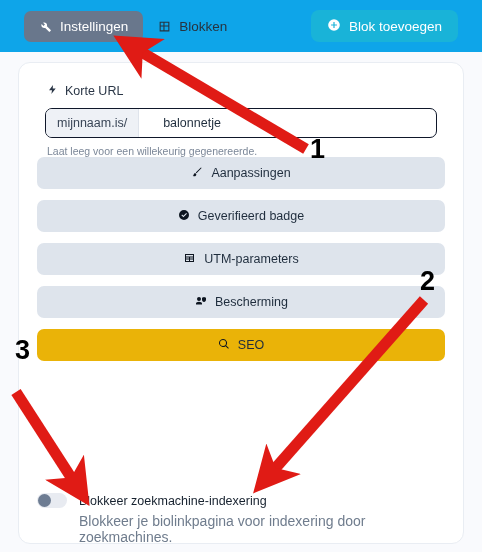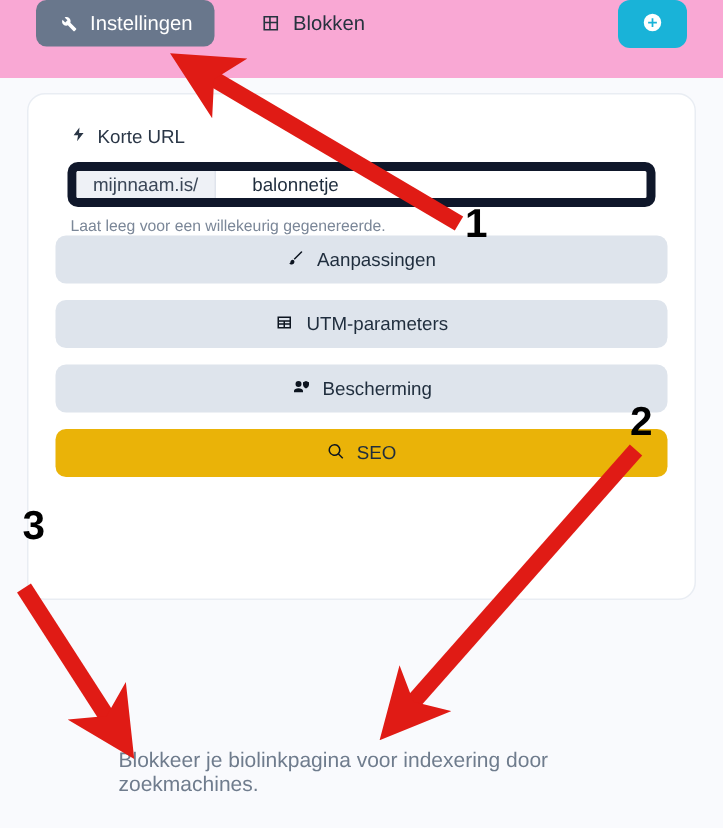--- a/index.html
+++ b/index.html
@@ -17,23 +17,23 @@
     color: #1f2d3d;
   }
 
   
   .topbar {
     position: absolute;
     top: 0; left: 0;
     width: 482px;
     height: 52px;
     display: flex;
+    align-items: center;
     padding: 0 24px 0 24px;
-    background: #f9a8d4;
-    gap: 16px;
+    background: #0ea5e9;
   }
   .tab {
     display: inline-flex;
     align-items: center;
     gap: 8px;
     height: 31px;
     padding: 0 15px;
     border-radius: 7px;
     font-size: 13.5px;
     cursor: pointer;
@@ -69,21 +69,21 @@
     white-space: nowrap;
   }
   .addblock svg { fill: #ffffff; }
 
   
   .card {
     position: absolute;
     left: 18px;
     top: 62px;
     width: 446px;
-    height: 338px;
+    height: 482px;
     background: #ffffff;
     border: 1px solid #e9edf3;
     border-radius: 12px;
     padding: 16px 18px 0 18px;
   }
 
   .field-label {
     display: flex;
     align-items: center;
     gap: 7px;
@@ -91,21 +91,21 @@
     color: #2a3646;
     margin: 4px 0 9px 10px;
   }
   .field-label svg { fill: #2a3646; }
 
   .url-row {
     display: flex;
     align-items: stretch;
     height: 30px;
     margin: 0 8px;
-    border: 6px solid #0f172a;
+    border: 1px solid #0f172a;
     border-radius: 7px;
     overflow: hidden;
     background: #ffffff;
   }
   .url-prefix {
     display: flex;
     align-items: center;
     padding: 0 11px;
     background: #eef1f6;
     border-right: 1px solid #dfe4ec;
@@ -227,20 +227,21 @@
   </button>
 
   <div class="spacer"></div>
 
   <button class="addblock">
     <span>
       <svg width="14" height="14" viewBox="0 0 24 24">
           <path d="M12 2a10 10 0 100 20 10 10 0 000-20zm1 11v4h-2v-4H7v-2h4V7h2v4h4v2h-4z"></path>
         </svg>
     </span>
+    <span>Blok toevoegen</span>
   </button>
 </div>
 
 <div class="card">
 
   <div class="field-label">
     <span>
       <svg width="11" height="13" viewBox="0 0 24 24">
           <path d="M13 2L4.5 13.5H11L9.5 22 19 10h-6.5L13 2z"></path>
         </svg>
@@ -259,20 +260,28 @@
 
     <button class="sbtn">
       <span>
         <svg width="12" height="12" viewBox="0 0 24 24">
             <path d="M20.7 3.3a1 1 0 00-1.4 0L9.6 13l1.4 1.4 9.7-9.7a1 1 0 000-1.4zM8.2 14.4c-1.6 0-2.9 1.3-2.9 2.9 0 1.2-1.1 1.6-1.8 1.6.8 1.1 2.2 1.8 3.5 1.8 2 0 3.6-1.6 3.6-3.6 0-1.5-1.1-2.7-2.4-2.7z"></path>
           </svg>
       </span>
       <span>Aanpassingen</span>
     </button>
 
+    <button class="sbtn">
+      <span>
+        <svg width="12" height="12" viewBox="0 0 24 24">
+            <path d="M12 2a10 10 0 100 20 10 10 0 000-20zm-1.2 14.5l-4-4 1.4-1.4 2.6 2.6 5.6-5.6L17.8 9.5l-7 7z"></path>
+          </svg>
+      </span>
+      <span>Geverifieerd badge</span>
+    </button>
 
 
     <button class="sbtn">
       <span>
         <svg width="13" height="12" viewBox="0 0 24 24">
             <path d="M3 4h18v16H3V4zm2 2v3h14V6H5zm0 5v2h6v-2H5zm8 0v2h6v-2h-6zm-8 4v3h6v-3H5zm8 0v3h6v-3h-6z"></path>
           </svg>
       </span>
       <span>UTM-parameters</span>
     </button>
@@ -291,20 +300,26 @@
         <svg width="12" height="12" viewBox="0 0 24 24">
             <path d="M10 2a8 8 0 105 14.3l5.3 5.3 1.4-1.4-5.3-5.3A8 8 0 0010 2zm0 2a6 6 0 110 12 6 6 0 010-12z"></path>
           </svg>
       </span>
       <span>SEO</span>
     </button>
 
   </div>
 
   <div class="toggle-row">
+    <div class="toggle-line">
+      <div class="switch">
+        <div class="knob"></div>
+      </div>
+      <span class="toggle-title">Blokkeer zoekmachine-indexering</span>
+    </div>
     <div class="toggle-desc">Blokkeer je biolinkpagina voor indexering door zoekmachines.</div>
   </div>
 
 </div>
 
 <svg class="arrowlayer" viewBox="0 0 482 552">
   <defs>
     <marker id="ah" markerWidth="4.2" markerHeight="4.2" refX="1.6" refY="2.1" orient="auto">
       <path d="M0,0 L4.2,2.1 L0,4.2 L1.1,2.1 z" fill="#e01b15"></path>
     </marker>

